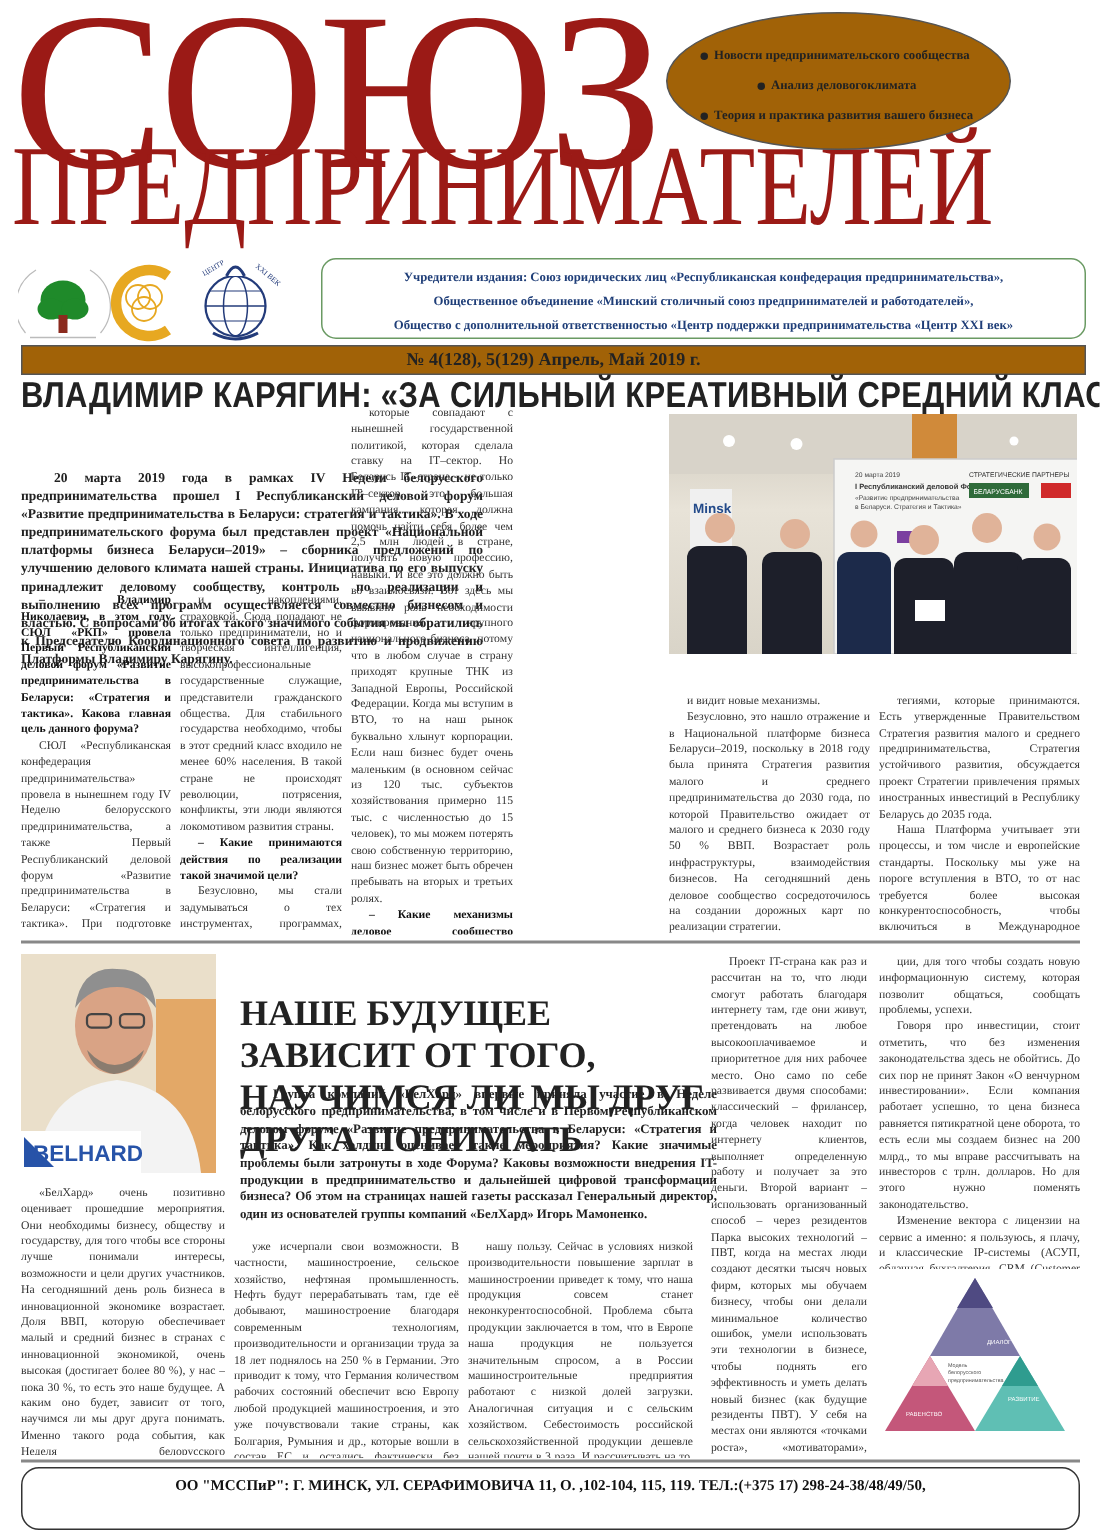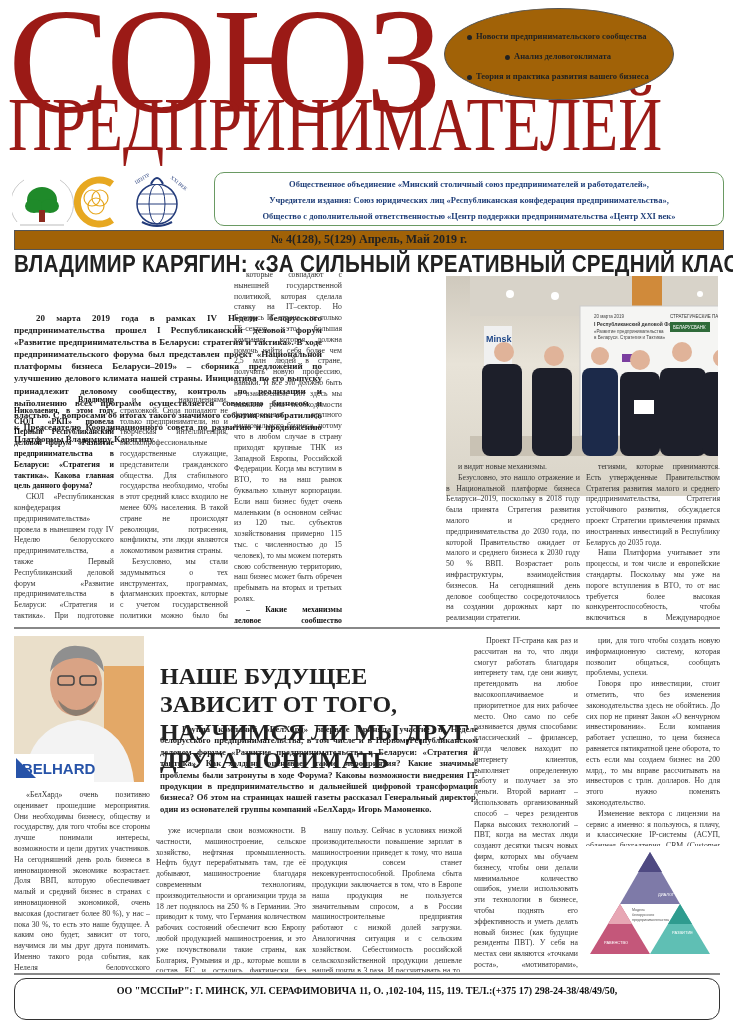--- a/index.html
+++ b/index.html
@@ -43,23 +43,22 @@
     transform: scaleX(0.86); transform-origin: left top; color: #222; letter-spacing: 0.3px;
   }
   .lead {
     position: absolute; left: 14px; top: 280px; width: 308px;
     font-size: 9px; font-weight: bold; line-height: 12.1px; text-align: justify; text-indent: 22px; margin-top: 32px;
   }
   .col { position: absolute; font-size: 7.8px; line-height: 10.8px; text-align: justify; color: #333; }
   .col p { text-indent: 12px; }
   .col p.q { font-weight: bold; color: #111; }
   .photo1 {
-    position: absolute; left: 446px; top: 276px; width: 272px; height: 220px; overflow: hidden;
+    position: absolute; left: 446px; top: 276px; width: 272px; height: 160px; overflow: hidden;
     background: linear-gradient(180deg, #cfc9bd 0%, #e8e3d8 40%, #d9d4c8 100%);
-    padding-left: 24px;
   }
   .hr { position: absolute; left: 14px; height: 2px; background: #888; }
 
   .photo2 { position: absolute; left: 14px; top: 636px; width: 130px; height: 146px; overflow: hidden; background: #14b8a6; }
   .headline2 {
     position: absolute; left: 160px; top: 662px; width: 310px;
     font-family: "Liberation Serif", serif; font-weight: bold; font-size: 24px; line-height: 28px; color: #222;
   }
   .lead2 {
     position: absolute; left: 160px; top: 724px; width: 318px;
@@ -107,36 +106,37 @@
     <line x1="128" y1="24" x2="162" y2="24" stroke="#233b7a" stroke-width="0.8"></line>
     <line x1="128" y1="44" x2="162" y2="44" stroke="#233b7a" stroke-width="0.8"></line>
     <path d="M139 14 Q145 2 151 14" fill="#fff" stroke="#233b7a" stroke-width="2"></path>
     <path d="M130 52 Q145 60 160 52" fill="none" stroke="#233b7a" stroke-width="2"></path>
     <text x="124" y="14" font-size="5" fill="#233b7a" font-family="Liberation Serif, serif" transform="rotate(-30 124 14)">ЦЕНТР</text>
     <text x="158" y="8" font-size="5" fill="#233b7a" font-family="Liberation Serif, serif" transform="rotate(40 158 8)">XXI ВЕК</text>
   </g>
 </svg>
 
 <div class="founders">
+  <div>Учредители издания: Союз юридических лиц «Республиканская конфедерация предпринимательства»,</div>
   <div>Общественное объединение «Минский столичный союз предпринимателей и работодателей»,</div>
-  <div>Учредители издания: Союз юридических лиц «Республиканская конфедерация предпринимательства»,</div>
   <div>Общество с дополнительной ответственностью «Центр поддержки предпринимательства «Центр XXI век»</div>
 </div>
 
 <div class="issue-bar">№ 4(128), 5(129) Апрель, Май 2019 г.</div>
 
 <div class="headline1">ВЛАДИМИР КАРЯГИН: «ЗА СИЛЬНЫЙ КРЕАТИВНЫЙ СРЕДНИЙ КЛАСС»</div>
 <div class="lead">20 марта 2019 года в рамках IV Недели белорусского предпринимательства прошел I Республиканский деловой форум «Развитие предпринимательства в Беларуси: стратегия и тактика». В ходе предпринимательского форума был представлен проект «Национальной платформы бизнеса Беларуси–2019» – сборника предложений по улучшению делового климата нашей страны. Инициатива по его выпуску принадлежит деловому сообществу, контроль по реализации и выполнению всех программ осуществляется совместно бизнесом и властью. С вопросами об итогах такого значимого события мы обратились к Председателю Координационного совета по развитию и продвижению Платформы Владимиру Карягину.</div>
 
 <div class="col" id="a1c1" style="left:14px; top:395px; width:100px; height:228px; overflow:hidden;">
     <p class="q">– Владимир Николаевич, в этом году СЮЛ «РКП» провела Первый Республиканский деловой форум «Развитие предпринимательства в Беларуси: «Стратегия и тактика». Какова главная цель данного форума?</p>
     <p>СЮЛ «Республиканская конфедерация предпринимательства» провела в нынешнем году IV Неделю белорусского предпринимательства, а также Первый Республиканский деловой форум «Развитие предпринимательства в Беларуси: «Стратегия и тактика». При подготовке этих мероприятий мы еще раз пересмотрели потребности страны с точки зрения стратегических перспектив и особо обратили внимание на постановку высокой цели, которую можно сформулировать, как «За сильный креативный средний класс».</p>
   </div>
 <div class="col" id="a1c2" style="left:120px; top:395px; width:108px; height:228px; overflow:hidden;">
     <p>и накоплениями, страховкой. Сюда попадают не только предприниматели, но и творческая интеллигенция, высокопрофессиональные государственные служащие, представители гражданского общества. Для стабильного государства необходимо, чтобы в этот средний класс входило не менее 60% населения. В такой стране не происходят революции, потрясения, конфликты, эти люди являются локомотивом развития страны.</p>
+    <p class="q">– Какие принимаются действия по реализации такой значимой цели?</p>
     <p>Безусловно, мы стали задумываться о тех инструментах, программах, флагманских проектах, которые с учетом государственной политики можно было бы продвигать. Одним из направлений является цифровая трансформация бизнеса, экономики и других сфер жизни общества. Мы изучили все аналитические документы по будущим перспективным профессиям, которые могут давать устойчивый доход, обеспечивать стране и нашим национальным продуктам конкурентоспособность. Все преимущества Беларуси мы рассмотрели комплексно. Мы выдвинули флагманский проект – Беларусь IT–2050, разрабатываются этапы, дорожные карты,</p>
   </div>
 <div class="col" id="a1c3" style="left:234px; top:270px; width:108px; height:353px; overflow:hidden;">
     <p>которые совпадают с нынешней государственной политикой, которая сделала ставку на IT–сектор. Но Беларусь IT–страна – не только IT–сектор, это большая кампания, которая должна помочь найти себя более чем 2,5 млн людей в стране, получить новую профессию, навыки. И все это должно быть во взаимосвязи. Вот здесь мы выявили роль необходимости формирования крупного национального бизнеса, потому что в любом случае в страну приходят крупные ТНК из Западной Европы, Российской Федерации. Когда мы вступим в ВТО, то на наш рынок буквально хлынут корпорации. Если наш бизнес будет очень маленьким (в основном сейчас из 120 тыс. субъектов хозяйствования примерно 115 тыс. с численностью до 15 человек), то мы можем потерять свою собственную территорию, наш бизнес может быть обречен пребывать на вторых и третьих ролях.</p>
     <p class="q">– Какие механизмы деловое сообщество предлагает для развития малого, среднего и крупного бизнеса? Как это отражено в Национальной платформе бизнеса Беларуси?</p>
   </div>
 
 <div class="photo1">
   <svg width="272" height="180" viewBox="0 0 272 180">
     <rect x="0" y="0" width="272" height="40" fill="#d8d3c9"></rect>

